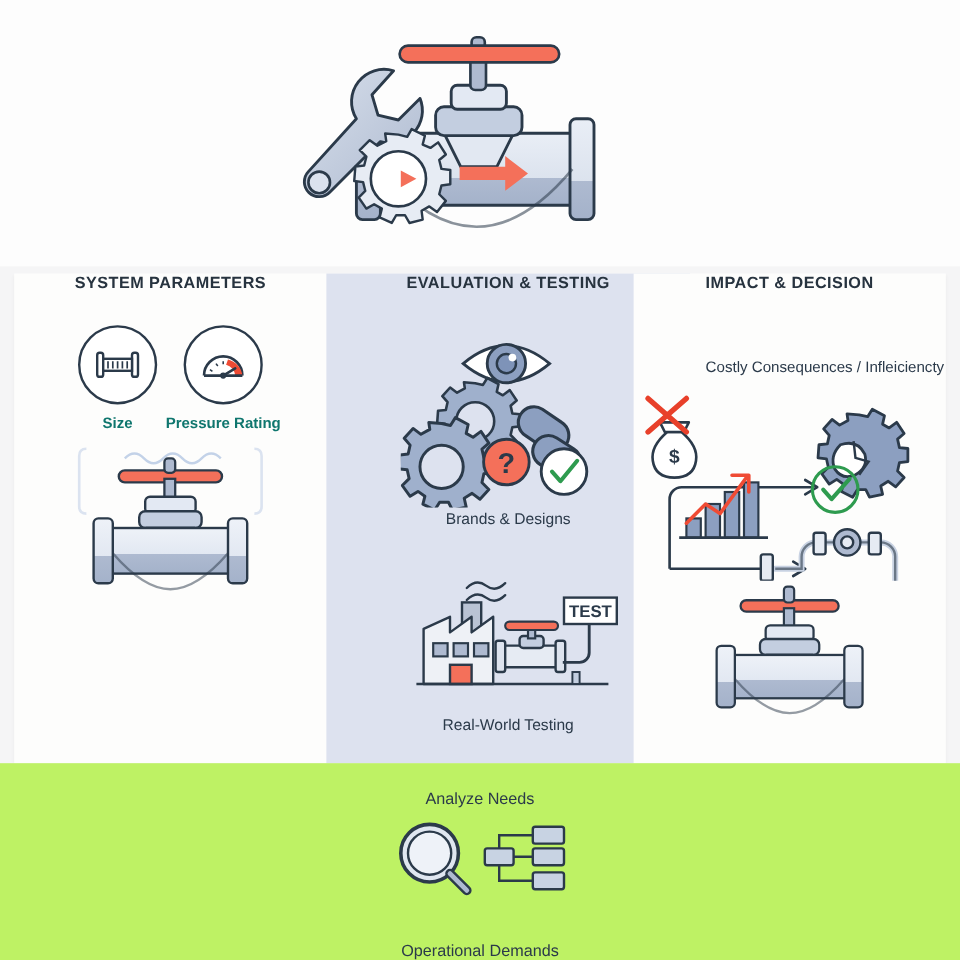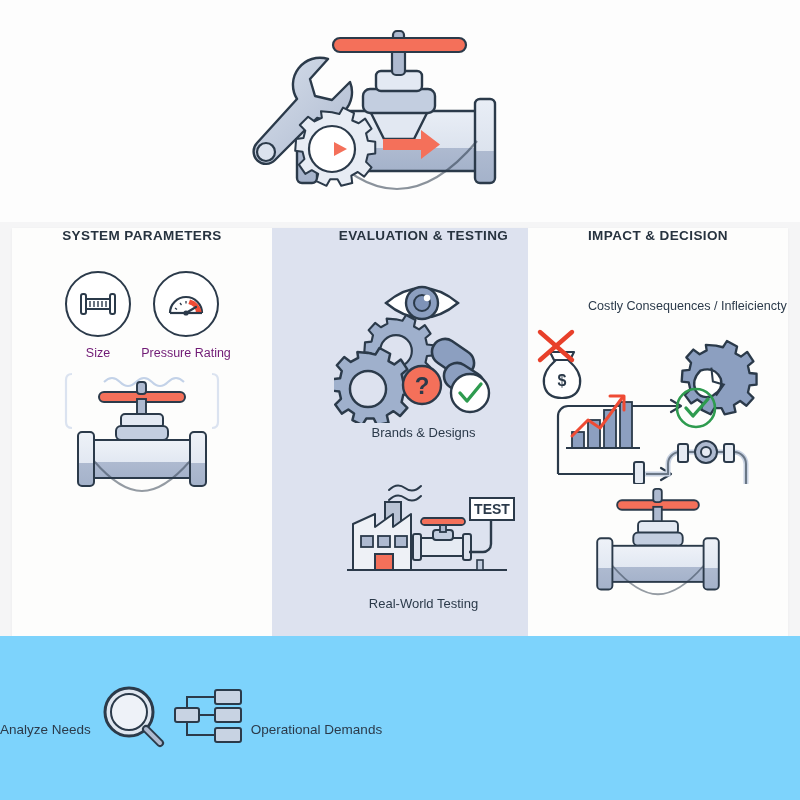--- a/index.html
+++ b/index.html
@@ -43,22 +43,23 @@
     display:flex;gap:14px;margin-top:28px;align-items:flex-start;
     justify-content:center;width:100%;
   }
   .icon-item{display:flex;flex-direction:column;align-items:center;width:74px;}
   .icon-circle{
     width:62px;height:62px;border-radius:50%;
     border:2.2px solid #2b3a4a;background:#fff;
     display:flex;align-items:center;justify-content:center;
   }
   .icon-caption{
-    margin-top:9px;font-size:12.5px;color:#701a75;white-space:nowrap;
+    margin-top:9px;font-size:12.5px;color:#0f766e;white-space:nowrap;
     text-align:left;
+    font-weight:bold;
   }
   .left-valve{margin-top:6px;position:relative;}
 
   
   .mid-block{display:flex;flex-direction:column;align-items:center;}
   .mid-caption{
     font-size:13px;color:#2b3a4a;margin-top:2px;text-align:center;
   }
   .mid-b1{margin-top:6px;}
   .mid-b2{margin-top:10px;}
@@ -67,22 +68,22 @@
   .right-note{
     position:absolute;left:60px;top:71px;
     font-size:12.6px;color:#2b3a4a;white-space:nowrap;
   }
   .right-art{position:absolute;left:0;top:96px;width:260px;}
   .right-valve{position:absolute;left:50%;transform:translateX(-50%);top:244px;}
 
   
   .bottom{
     position:absolute;left:0;top:636px;width:800px;height:164px;
-    background:#7dd3fc;
-    display:flex;flex-direction:row;align-items:center;
+    background:#bef264;
+    display:flex;flex-direction:column;align-items:center;
   }
   .bottom-top-label{font-size:13.5px;color:#2b3a4a;margin-top:22px;}
   .bottom-art{margin-top:8px;}
   .bottom-bot-label{font-size:13.5px;color:#2b3a4a;margin-top:23px;}
 
   .nowrap{white-space:nowrap;}
 </style>
 </head>
 <body>
 

